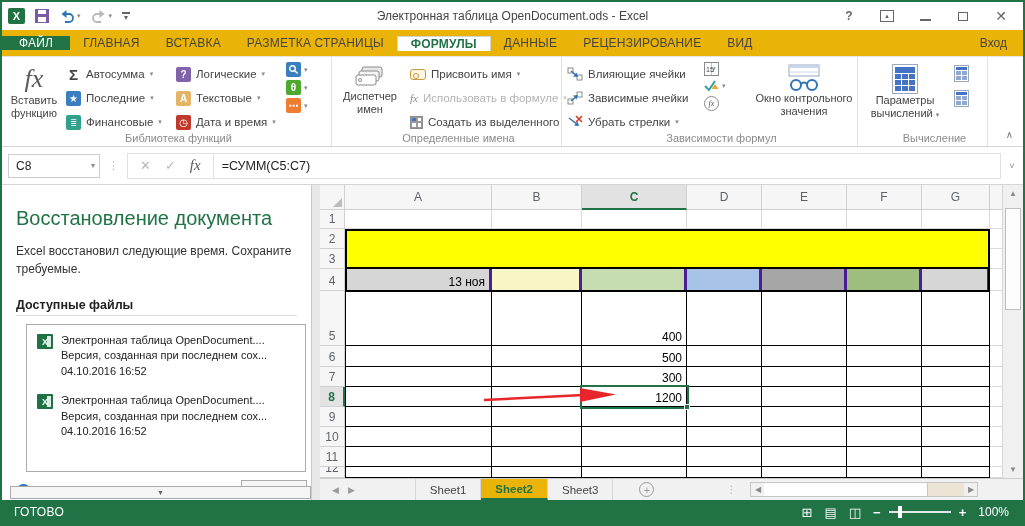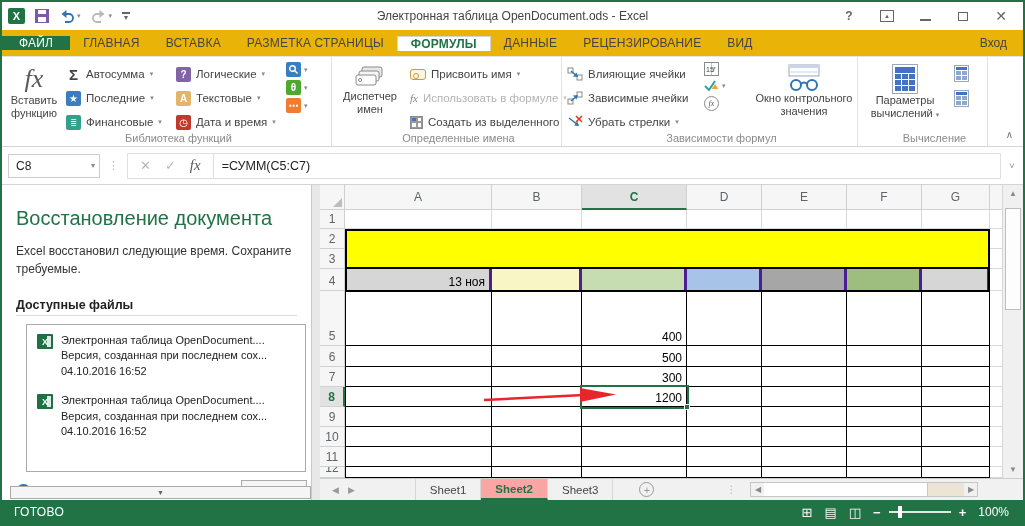--- a/index.html
+++ b/index.html
@@ -119,21 +119,21 @@
   .vscroll{position:absolute;right:0;top:0;width:21px;height:293px;background:#f0f0f0;border-left:1px solid #d6d6d6;}
   .vs-btn{height:17px;display:flex;align-items:center;justify-content:center;color:#8a8a8a;font-size:8px;}
   .vs-btn.down{position:absolute;bottom:0;left:0;right:0;}
   .vs-thumb{position:absolute;left:2px;right:2px;top:23px;height:102px;background:#fdfdfd;border:1px solid #bdbdbd;}
 
   
   .sheetbar{position:absolute;left:318px;top:293px;width:707px;height:22px;background:#f1f1f1;border-top:1px solid #cdcdcd;display:flex;align-items:center;font-size:11.5px;color:#444;}
   .snav{display:flex;gap:9px;margin:0 14px 0 12px;color:#9a9a9a;font-size:9px;}
   .stab{height:100%;display:flex;align-items:center;padding:0 14px;border-right:1px solid #d6d6d6;background:transparent;}
   .stab.first{border-left:1px solid #d6d6d6;margin-left:46px;}
-  .stab.active{background:#fca5a5;color:var(--accent);font-weight:bold;border-bottom:2px solid var(--accent);}
+  .stab.active{background:#eab308;color:var(--accent);font-weight:bold;border-bottom:2px solid var(--accent);}
   .addsheet{width:15px;height:15px;border:1px solid #9a9a9a;border-radius:50%;color:#9a9a9a;font-size:11px;display:flex;align-items:center;justify-content:center;margin-left:26px;}
   .sdots{color:#b5b5b5;margin-left:72px;font-size:10px;}
   .hscroll{display:flex;align-items:center;height:15px;width:228px;margin-left:14px;border:1px solid #c6c6c6;background:#fff;}
   .hs-arrow{width:13px;height:100%;background:#f1f1f1;color:#8a8a8a;font-size:8px;display:flex;align-items:center;justify-content:center;}
   .hs-thumb{flex:1;height:100%;background:#fff;border-right:1px solid #c6c6c6;}
   .hs-tan{width:36px;height:100%;background:#ece4d4;}
 
   
   .statusbar{position:absolute;left:0;bottom:0;width:100%;height:24px;background:var(--accent);color:#fff;display:flex;align-items:center;font-size:12px;}
   .sb-mode{margin-left:12px;letter-spacing:.3px;}

